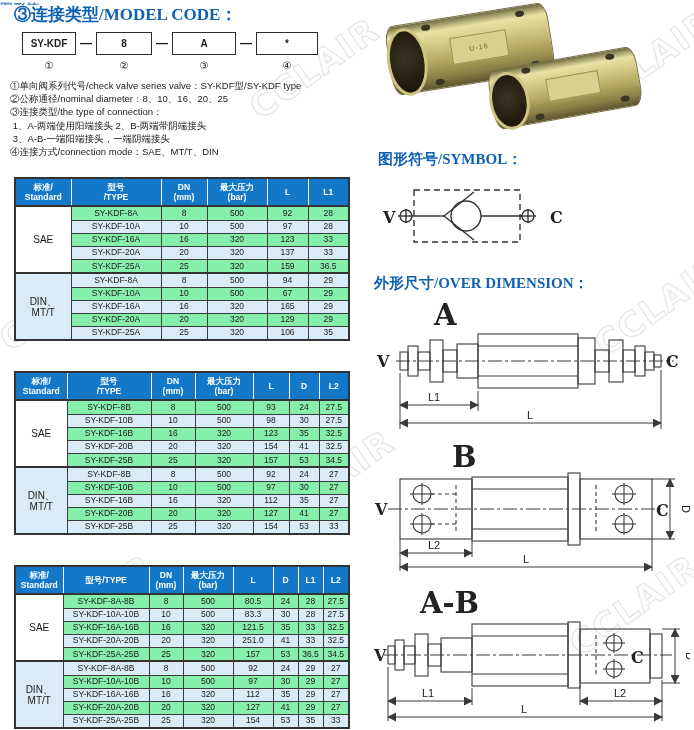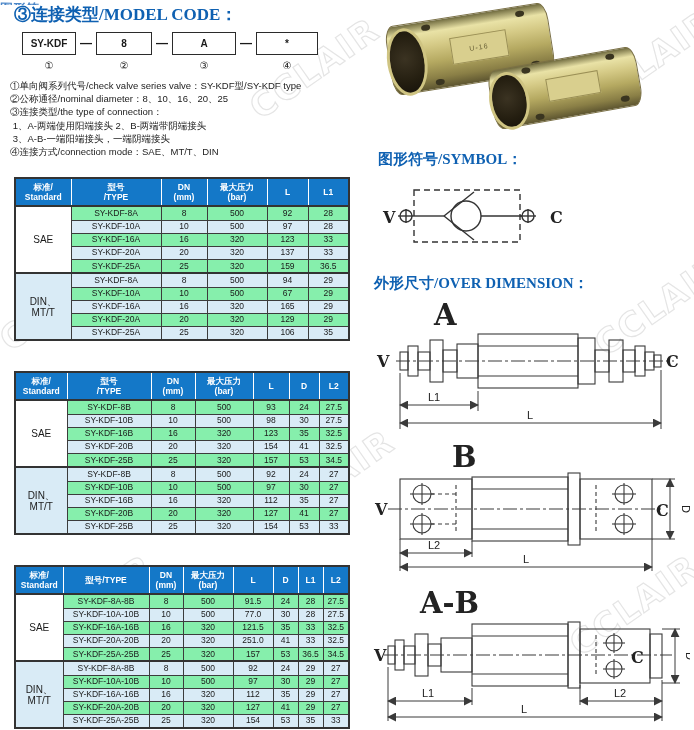--- a/index.html
+++ b/index.html
@@ -352,30 +352,30 @@
           <th>L1</th>
           <th>L2</th>
         </tr>
       </thead>
       <tbody>
         <tr class="">
           <td rowspan="5" class="std">SAE</td>
           <td>SY-KDF-8A-8B</td>
           <td>8</td>
           <td>500</td>
-          <td>91.5</td>
+          <td>80.5</td>
           <td>24</td>
           <td>28</td>
           <td>27.5</td>
         </tr>
         <tr class="alt">
           <td>SY-KDF-10A-10B</td>
           <td>10</td>
           <td>500</td>
-          <td>77.0</td>
+          <td>83.3</td>
           <td>30</td>
           <td>28</td>
           <td>27.5</td>
         </tr>
         <tr class="">
           <td>SY-KDF-16A-16B</td>
           <td>16</td>
           <td>320</td>
           <td>121.5</td>
           <td>35</td>

